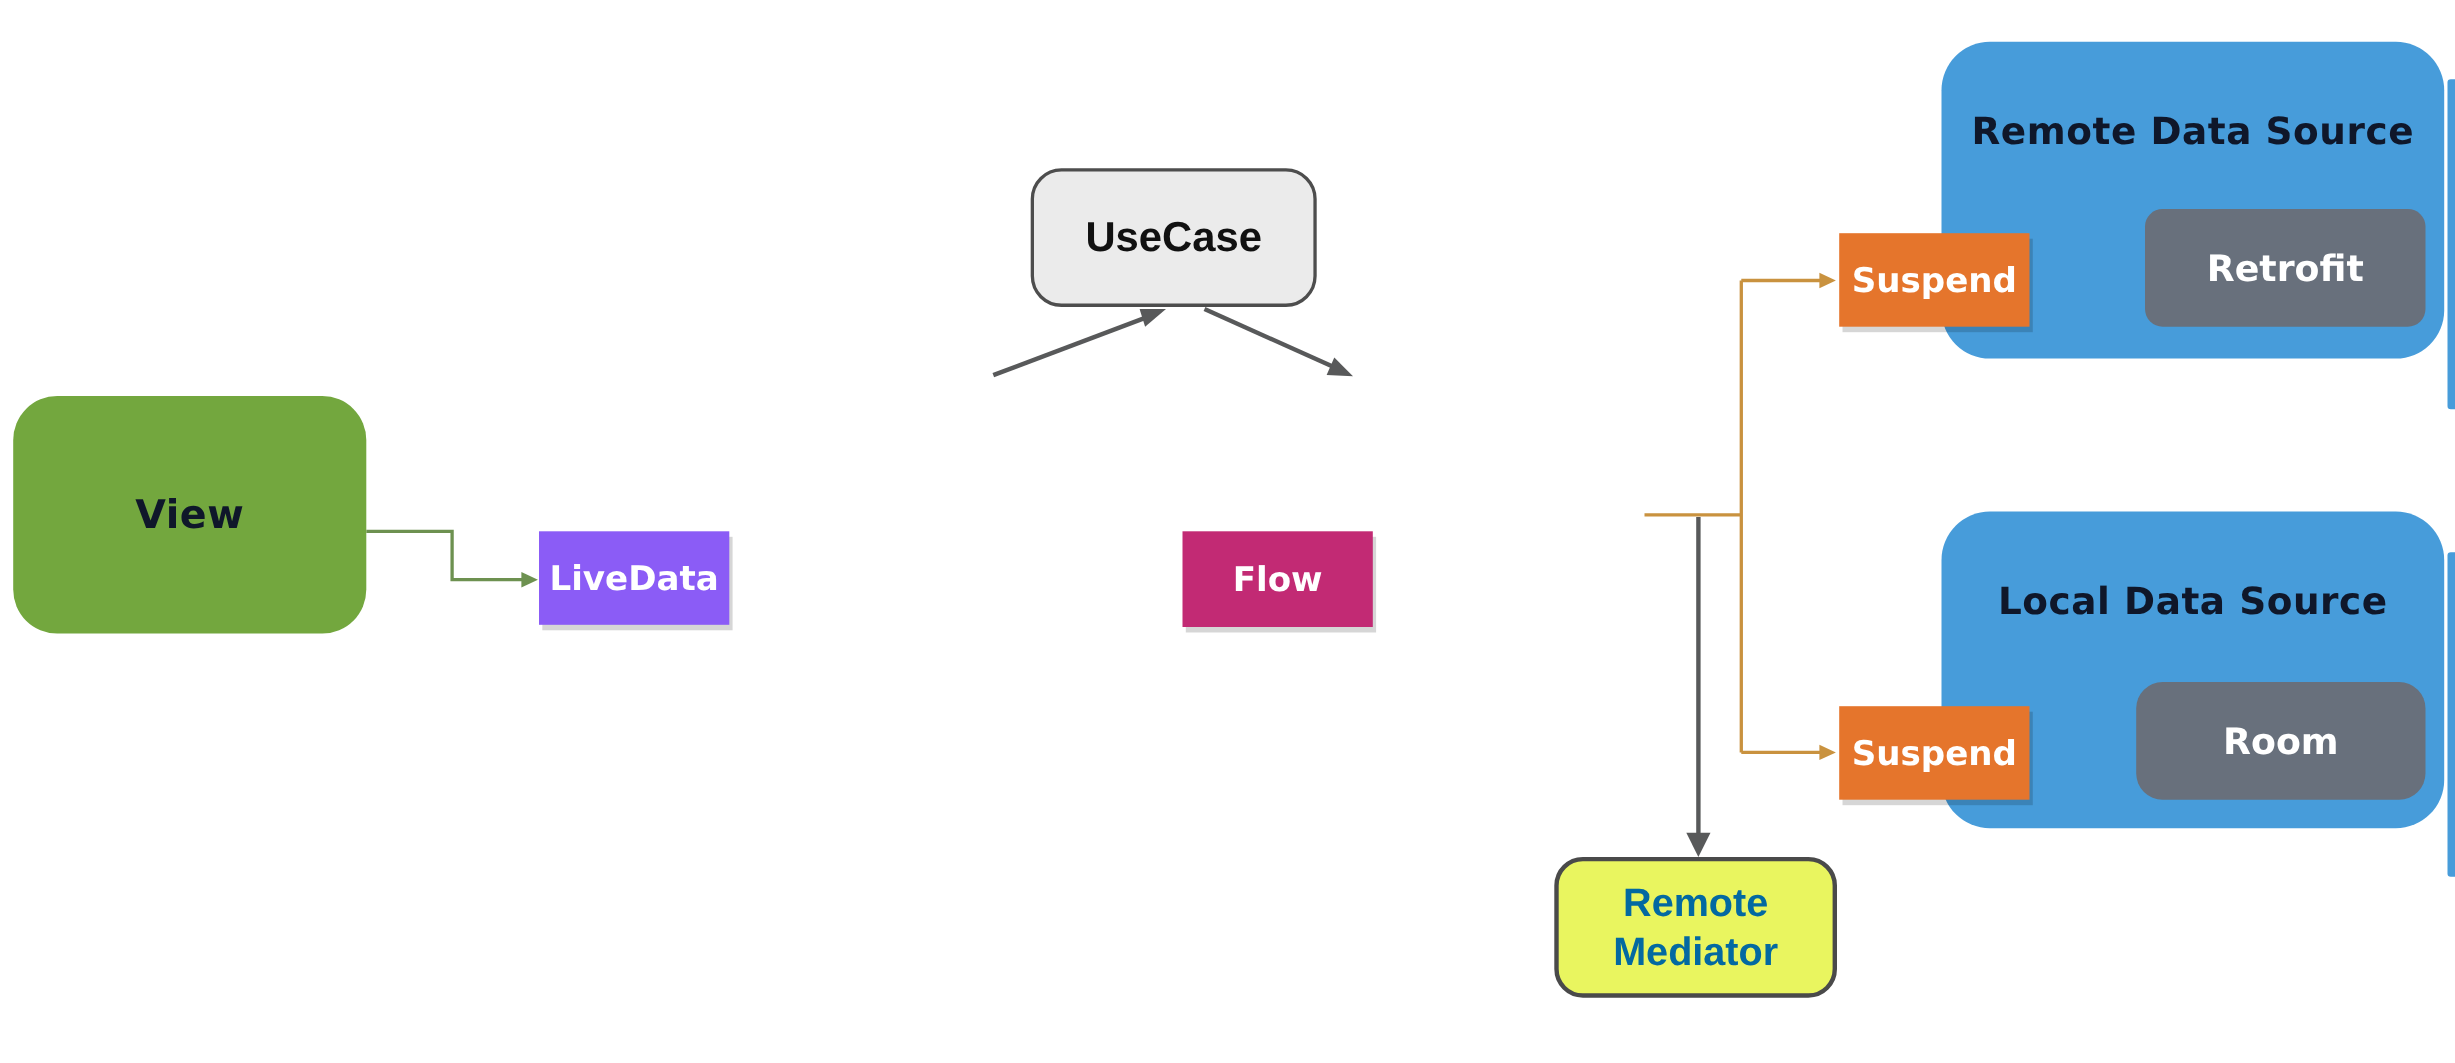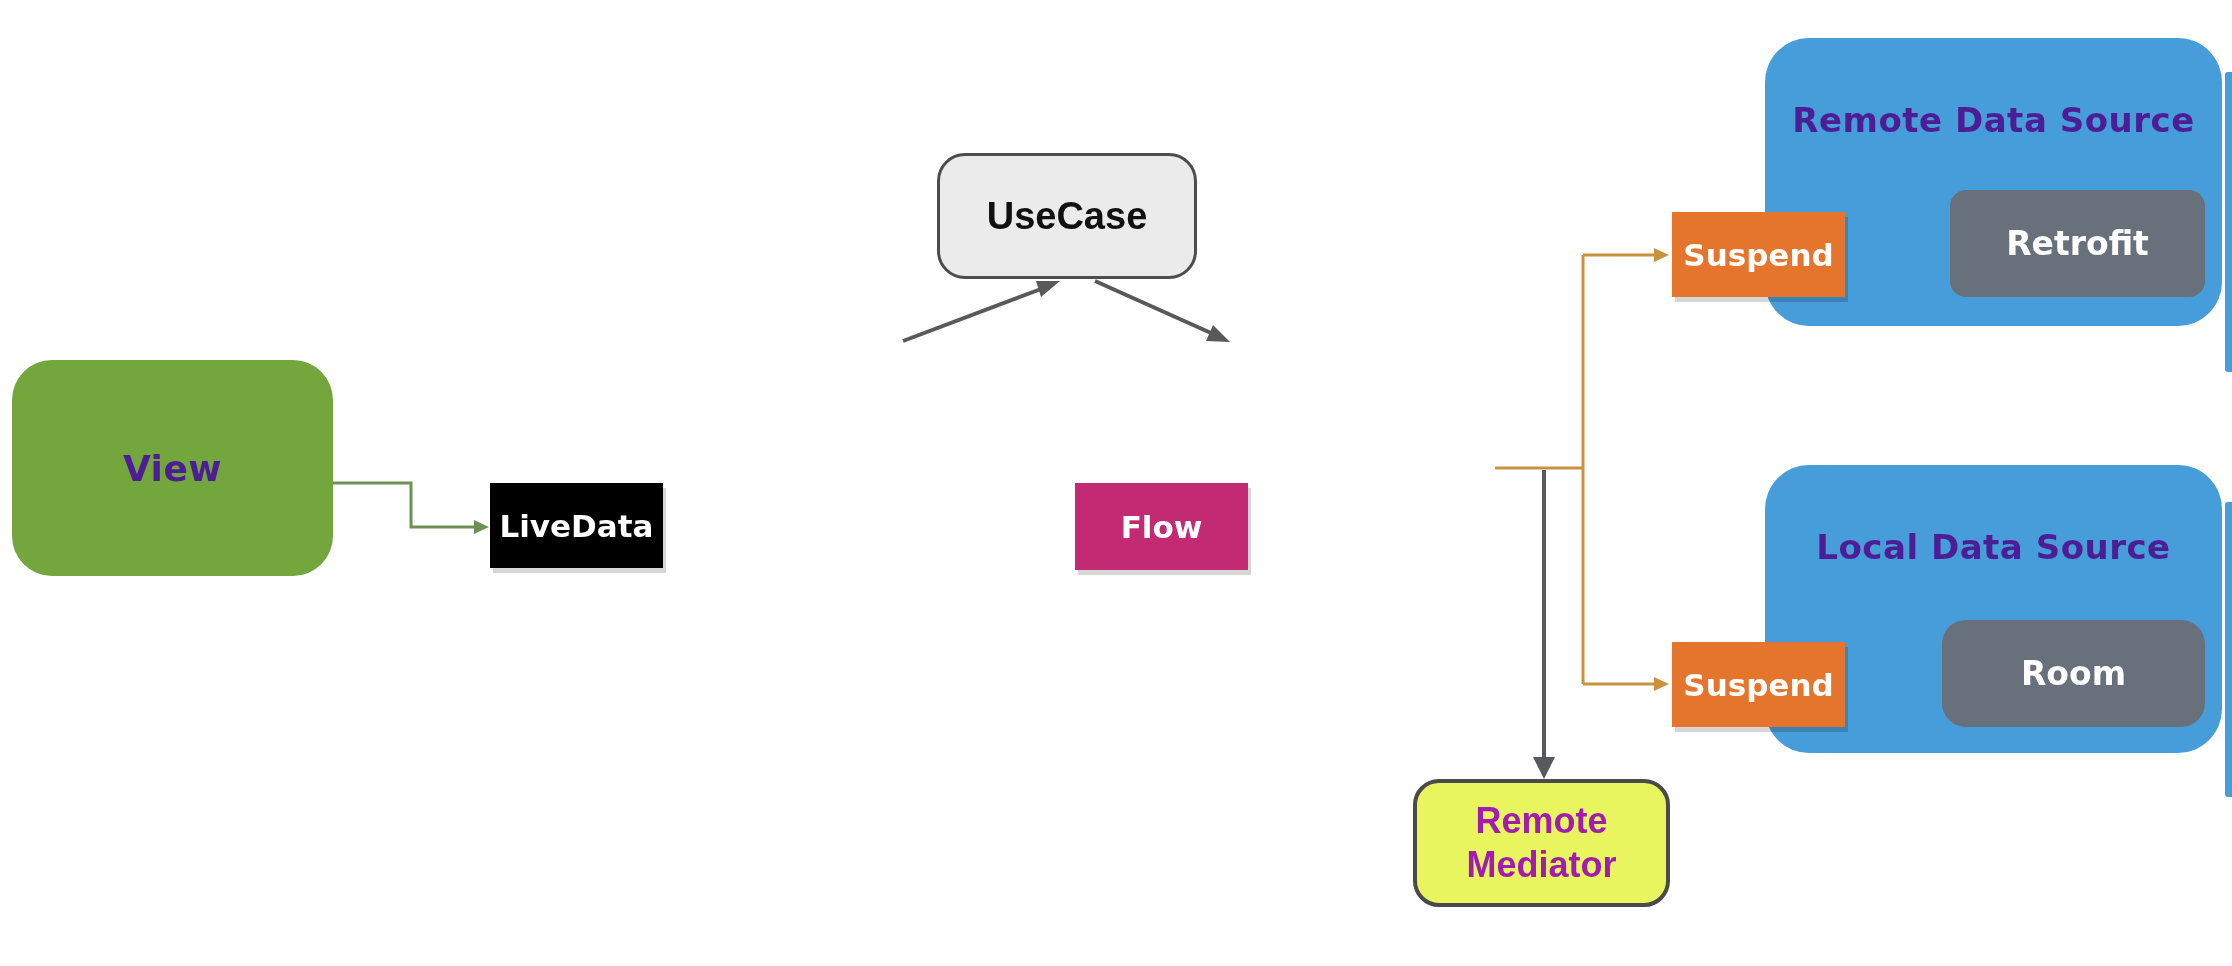--- a/index.html
+++ b/index.html
@@ -14,38 +14,38 @@
   .node{
     position:absolute;
     display:flex;
     align-items:center;
     justify-content:center;
     box-sizing:border-box;
     text-align:center;
   }
   .big{
     border-radius:40px;
-    color:#4c1d95;
+    color:#0f172a;
     font-weight:700;
     font-size:36px;
     letter-spacing:0.5px;
   }
   .big.toplabel{align-items:flex-start;}
   .big.toplabel .lbl{margin-top:62px;}
   .green{background:#73a73e;}
   .orange{background:#e4a33d;}
   .blue{background:#479cda;border-radius:44px;}
   .blue .lbl{margin-top:64px;font-size:34px;}
   .chip{
     color:#ffffff;
     font-weight:700;
     font-size:31px;
     box-shadow:3px 5px 0 rgba(0,0,0,0.16);
   }
-  .chip.dgreen{background:#000000;}
+  .chip.dgreen{background:#8b5cf6;}
   .chip.magenta{background:#c22a74;}
   .chip.sorange{background:#e5752c;}
   .inner{
     background:#68707c;
     border-radius:24px;
     color:#ffffff;
     font-weight:700;
     font-size:33px;
   }
   .usecase{
@@ -55,21 +55,21 @@
     color:#111111;
     font-weight:700;
     font-size:38px;
     font-family:"Liberation Sans",sans-serif;
     justify-content:center;
   }
   .mediator{
     background:#e9f55f;
     border:4px solid #4a4a4a;
     border-radius:26px;
-    color:#a21caf;
+    color:#0369a1;
     font-weight:700;
     font-size:36px;
     line-height:1.22;
     font-family:"Liberation Sans",sans-serif;
     flex-direction:column;
   }
   .sliver{
     position:absolute;
     width:7px;
     right:0;

